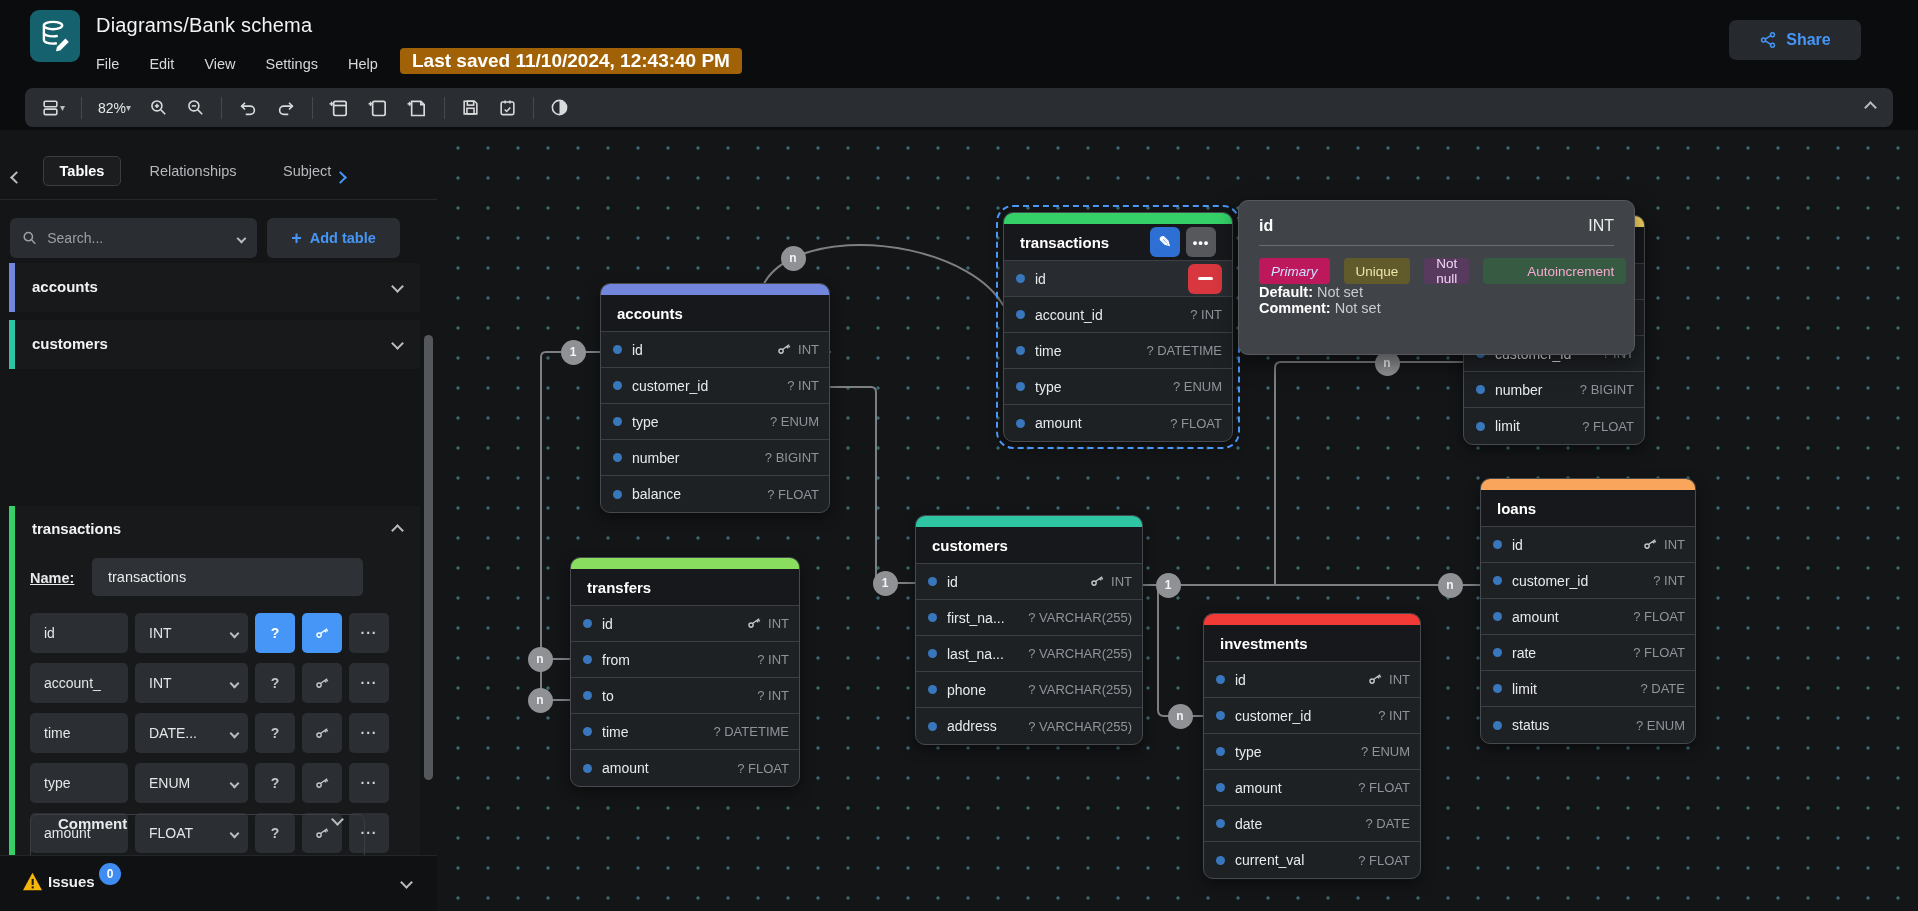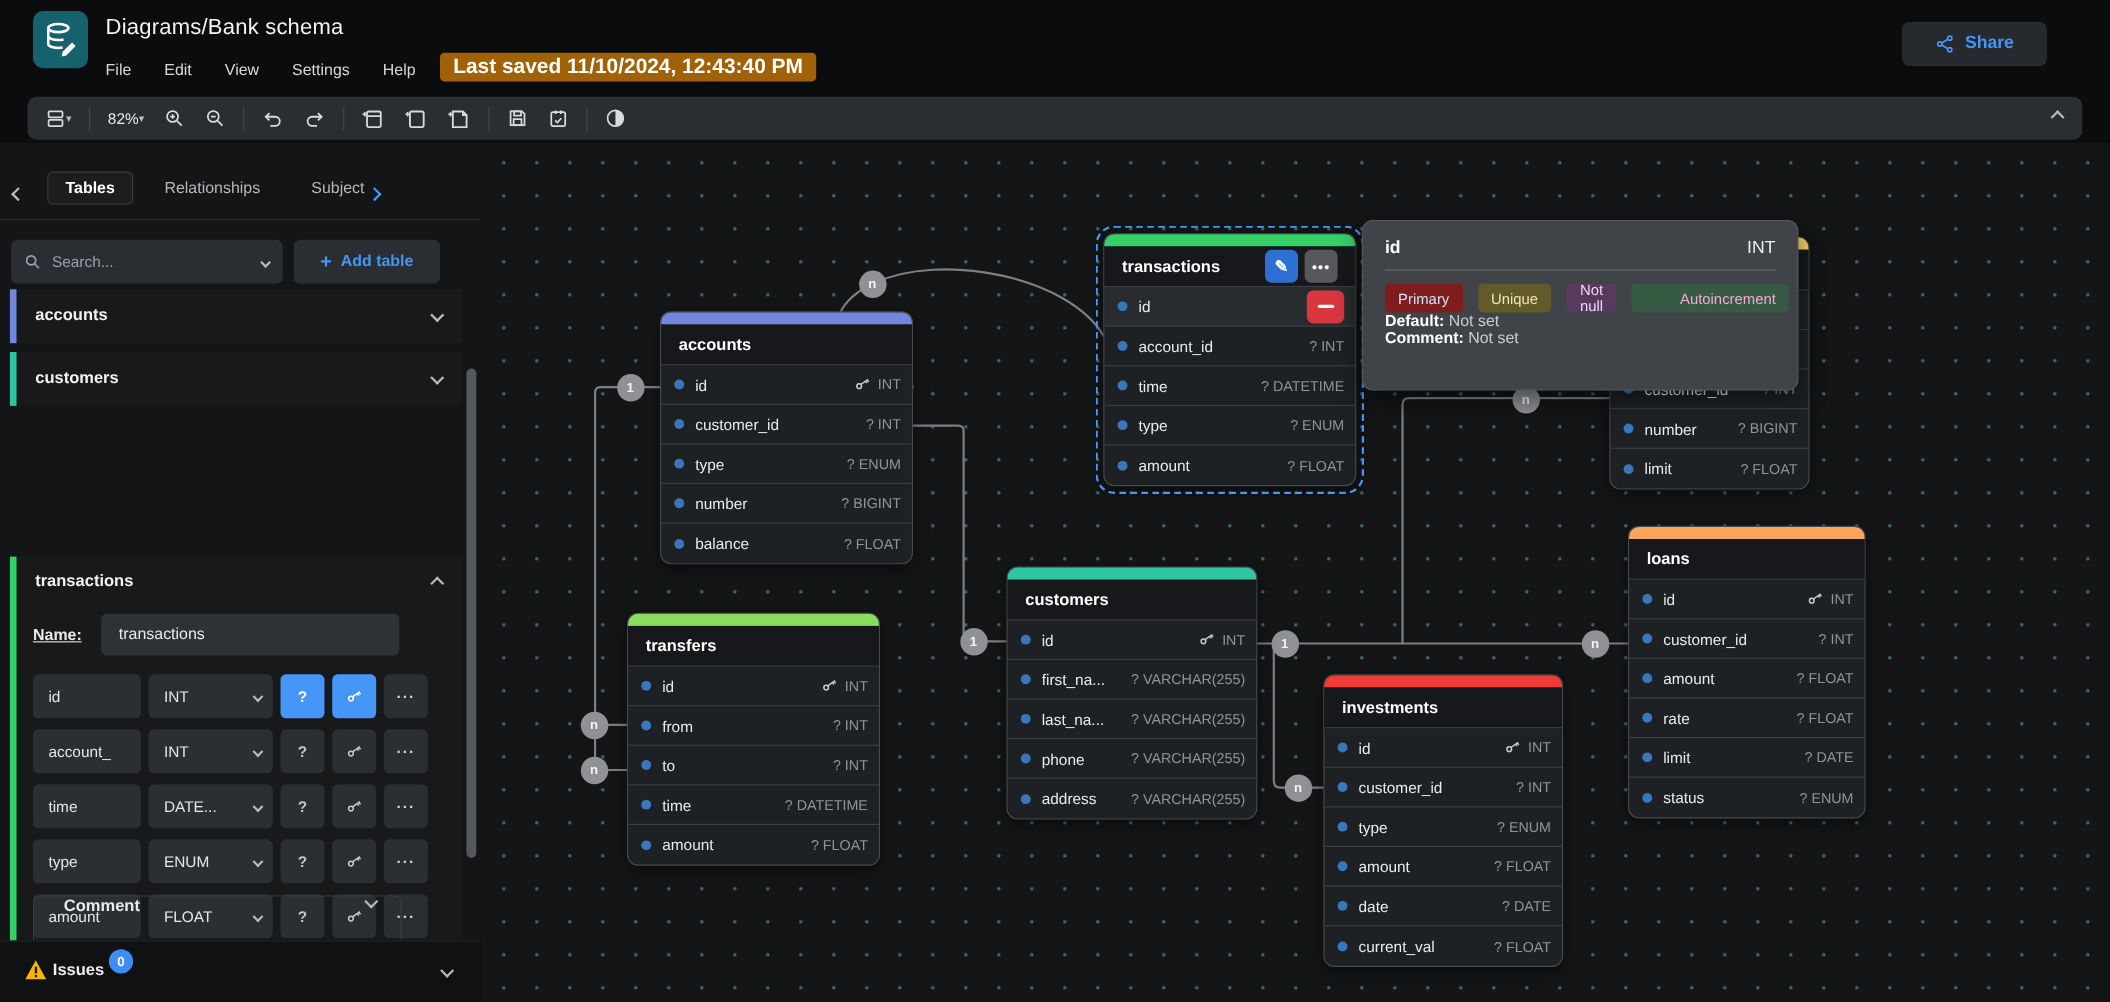--- a/index.html
+++ b/index.html
@@ -432,21 +432,21 @@
     </div>
   </div>
 
 <div id="popup">
   <div id="popup-head">
     <span id="popup-field">id</span>
     <span id="popup-type">INT</span>
   </div>
   <div id="popup-div"></div>
   <div id="popup-badges">
-      <div class="badge" style="background: #7f1d1d; color: rgb(207, 226, 255);">Primary</div>
+      <div class="badge" style="background: #be185d; color: rgb(207, 226, 255); font-style: italic;">Primary</div>
       <div class="badge" style="background: rgb(97, 90, 42); color: rgb(239, 230, 173);">Unique</div>
       <div class="badge" style="background: rgb(87, 58, 94); color: rgb(240, 215, 247);">Not null</div>
       <div class="badge" style="background: rgb(55, 91, 66); color: #f9a8d4; padding-left: 44px;">Autoincrement</div>
     </div>
   <div class="popup-line"><b>Default:</b> <span>Not set</span></div>
   <div class="popup-line"><b>Comment:</b> <span>Not set</span></div>
 </div>
 
 <div id="sidebar">
   <div id="tabbar">

